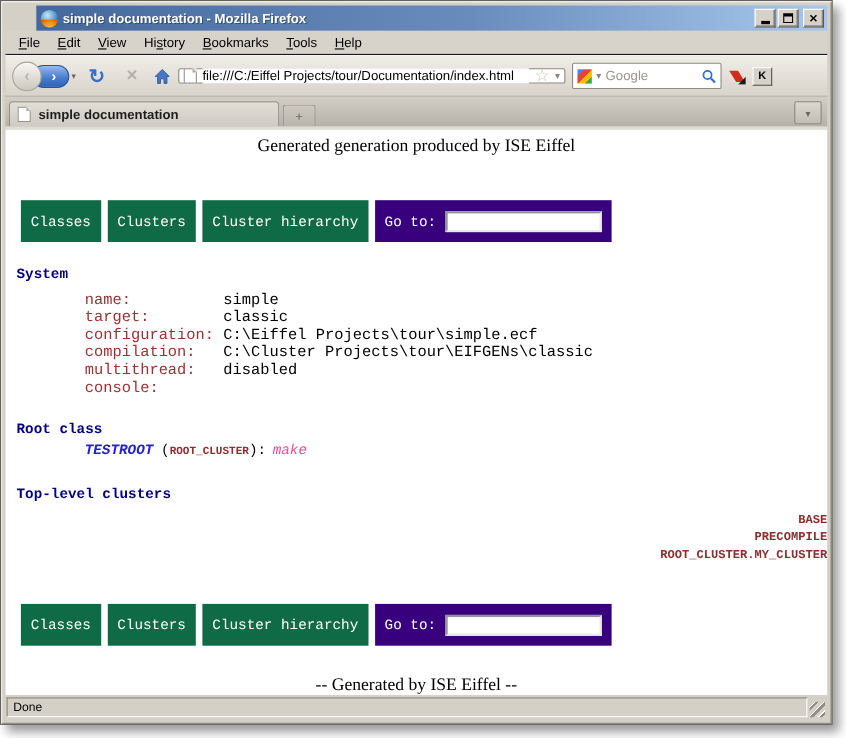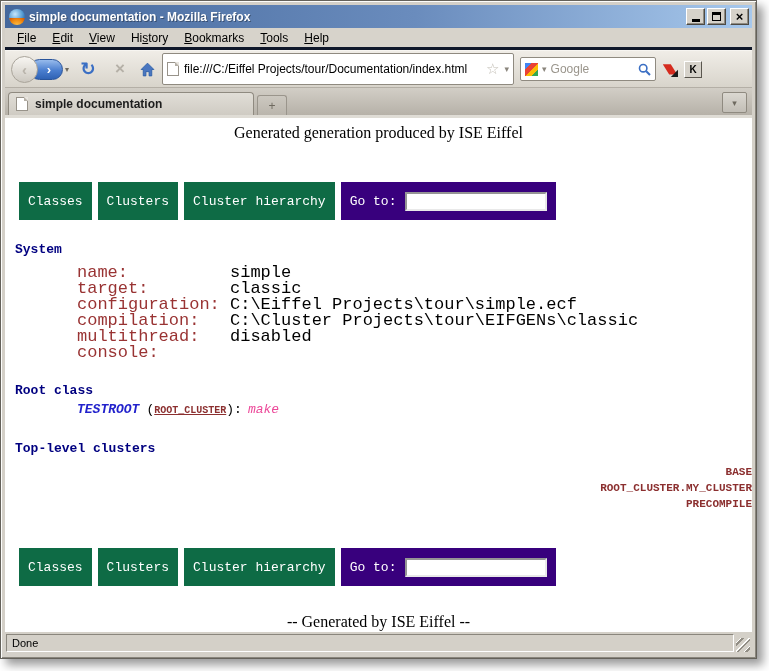--- a/index.html
+++ b/index.html
@@ -8,39 +8,39 @@
 
   
   .window { position:absolute; left:0; top:0; width:757px; height:659px;
             background:#d4d0c8; padding:4px; border:1px solid #64615a;
             box-shadow: inset 1px 1px 0 #fdfdfb, inset -1px -1px 0 #8a867d,
                         6px 6px 9px rgba(0,0,0,.40);
             display:flex; flex-direction:column; }
 
   .titlebar { height:23px; flex:0 0 23px; display:flex; align-items:center; gap:4px;
               padding:0 3px 0 4px;
-              background:linear-gradient(90deg,#45689c 0%, #6a8cbd 55%, #a7c8ec 100%); }
+              background:linear-gradient(90deg,#45689c 0%, #6a8cbd 55%, #a7c8ec 100%);margin-left:28px; }
   .ff-icon { position:relative; width:16px; height:16px; border-radius:50%;
              background:radial-gradient(circle at 38% 32%, #c6e6fa 0%, #5a9fd4 48%, #1f5fa8 80%);
              overflow:hidden; flex:0 0 16px; }
   .ff-icon::after { content:""; position:absolute; left:0; bottom:-1px; width:16px; height:8px;
              background:radial-gradient(circle at 50% 100%, #ffc34d 0%, #f08c12 55%, #d95b00 90%);
              border-radius:0 0 8px 8px; }
   .title-text { color:#fff; font-weight:bold; font-size:12px; flex:1;
                 text-shadow:1px 1px 0 rgba(0,0,0,.35); white-space:nowrap; overflow:hidden; }
   .winbtns { display:flex; gap:2px; }
   .winbtn { width:19px; height:17px; background:#d6d2ca; display:flex; align-items:center;
             justify-content:center; border:1px solid; border-color:#fff #4e4a43 #4e4a43 #fff;
             box-shadow:inset -1px -1px 0 #8f8b82; font-size:11px; font-weight:bold; color:#000; }
   .winbtn.close { margin-left:2px; font-size:13px; line-height:10px; }
   .g-min { width:8px; height:3px; background:#000; margin-top:8px; }
   .g-max { width:9px; height:9px; border:1px solid #000; border-top:3px solid #000; }
 
   .menubar { height:22px; flex:0 0 22px; display:flex; align-items:center; padding-left:4px;
-             background:#d7d3cb; border-bottom:3px solid #0f172a; font-size:12px; }
+             background:#d7d3cb; border-bottom:1px solid #0f172a; font-size:12px; }
   .menu-item { padding:3px 8px; color:#000; cursor:default; }
   .menu-item u { text-decoration:underline; }
 
   .navbar { height:38px; flex:0 0 38px; display:flex; align-items:center; gap:6px;
             padding:0 8px 0 6px; background:linear-gradient(#f0ede7,#d8d4cb);
             border-top:1px solid #f7f5f1; border-bottom:1px solid #b4afa6; }
   .keyhole { display:flex; align-items:center; }
   .btn-back { width:27px; height:27px; border-radius:50%; z-index:2;
               background:linear-gradient(#f8f6f2,#ccc8c0); border:1px solid #a9a49a;
               color:#b9b4ab; font-size:15px; font-weight:bold; display:flex;
@@ -48,21 +48,21 @@
   .btn-fwd { width:34px; height:21px; border-radius:11px; margin-left:-9px;
              background:linear-gradient(#97bbec,#4a7ecf 55%,#2f62b4);
              border:1px solid #29549b; color:#fff; font-size:13px; font-weight:bold;
              display:flex; align-items:center; justify-content:center; padding-left:6px; }
   .mini-caret { color:#6e695f; font-size:8px; margin-left:2px; }
   .tool-glyph { font-size:18px; font-weight:bold; width:26px; text-align:center; }
   .refresh { color:#3b6fc4; }
   .stop { color:#b5b0a7; font-size:17px; }
   .home { display:flex; align-items:center; }
 
-  .addressbar { flex:1; height:32px; background:#fff; border:1px solid #8f8a80;
+  .addressbar { flex:1; height:14px; background:#fff; border:1px solid #8f8a80;
                 border-radius:2px; display:flex; align-items:center; gap:5px; padding:0 4px;
                 max-width:352px; }
   .page-icon { position:relative; width:12px; height:14px; background:#fff;
                border:1px solid #98938a; flex:0 0 12px; }
   .page-icon::after { content:""; position:absolute; right:-1px; top:-1px; width:0; height:0;
                border-top:4px solid #e8e5df; border-left:4px solid #b5b0a7; }
   .addr-input { flex:1; border:none; outline:none; font-size:12px;
                 font-family:"Liberation Sans",sans-serif; color:#000; min-width:20px; }
   .star { color:#c2beb5; font-size:15px; }
   .caret { color:#8a857c; font-size:9px; }
@@ -109,28 +109,28 @@
   .navrow { display:flex; gap:6px; margin:40px 0 0 14px; height:38px; }
   .navrow.bottom { margin-top:36px; }
   .nav-btn { background:#0e6b45; color:#fff; font-size:13px; display:flex;
              align-items:center; padding:0 9px; cursor:pointer; }
   .goto-box { background:#38007d; color:#fff; font-size:13px; display:flex;
               align-items:center; gap:9px; padding:0 9px; }
   .goto-input { width:142px; height:19px; border:2px inset #e9e9e9; background:#fff;
                 font-family:"Liberation Mono",monospace; font-size:12px; outline:none; }
 
   .sec-heading { margin:22px 0 0 10px; color:#000080; font-weight:bold; font-size:13px; }
-  .entries { margin:8px 0 0 72px; font-size:17px; }
+  .entries { margin:8px 0 0 72px; font-size:14px; }
   .entry { line-height:16px; white-space:pre; }
   .entry .lbl { color:#993333; display:inline-block; width:15ch; }
   .entry .val { color:#000; }
 
   .root-entry { margin:4px 0 0 72px; font-size:13px; line-height:16px; }
   .class-link { color:#2222cc; font-style:italic; font-weight:bold; margin-right:7px; cursor:pointer; }
-  .cluster-small { color:#8b2f2f; font-size:10px; font-weight:bold;text-decoration:underline; }
+  .cluster-small { color:#8b2f2f; font-size:10px; font-weight:bold; }
   .punct { color:#000; }
   .feat-link { color:#ec4899; font-style:italic; margin-left:6px; cursor:pointer; }
 
   .cluster-list { margin:8px 0 0 72px;text-align:right; }
   .cluster-item { color:#8b2f2f; font-size:11px; font-weight:bold; line-height:16px; cursor:pointer; }
 
   .footer { margin-top:26px; text-align:center; font-family:"Liberation Serif",serif;
             font-size:16px; line-height:20px; color:#000; }
 
   
@@ -250,22 +250,22 @@
     </div>
 
     <div class="sec-heading">Root class</div>
     <div class="root-entry">
       <span class="class-link">TESTROOT</span><span class="punct">(</span><span class="cluster-small">ROOT_CLUSTER</span><span class="punct">)</span><span class="punct">:</span><span class="feat-link">make</span>
     </div>
 
     <div class="sec-heading">Top-level clusters</div>
     <div class="cluster-list">
       <div class="cluster-item">BASE</div>
+      <div class="cluster-item">PRECOMPILE</div>
       <div class="cluster-item">ROOT_CLUSTER.MY_CLUSTER</div>
-      <div class="cluster-item">PRECOMPILE</div>
     </div>
 
     <div class="navrow bottom">
       <span class="nav-btn">Classes</span>
       <span class="nav-btn">Clusters</span>
       <span class="nav-btn">Cluster hierarchy</span>
       <span class="goto-box">
         <span>Go to:</span>
         <input class="goto-input" type="text" style="">
       </span>

